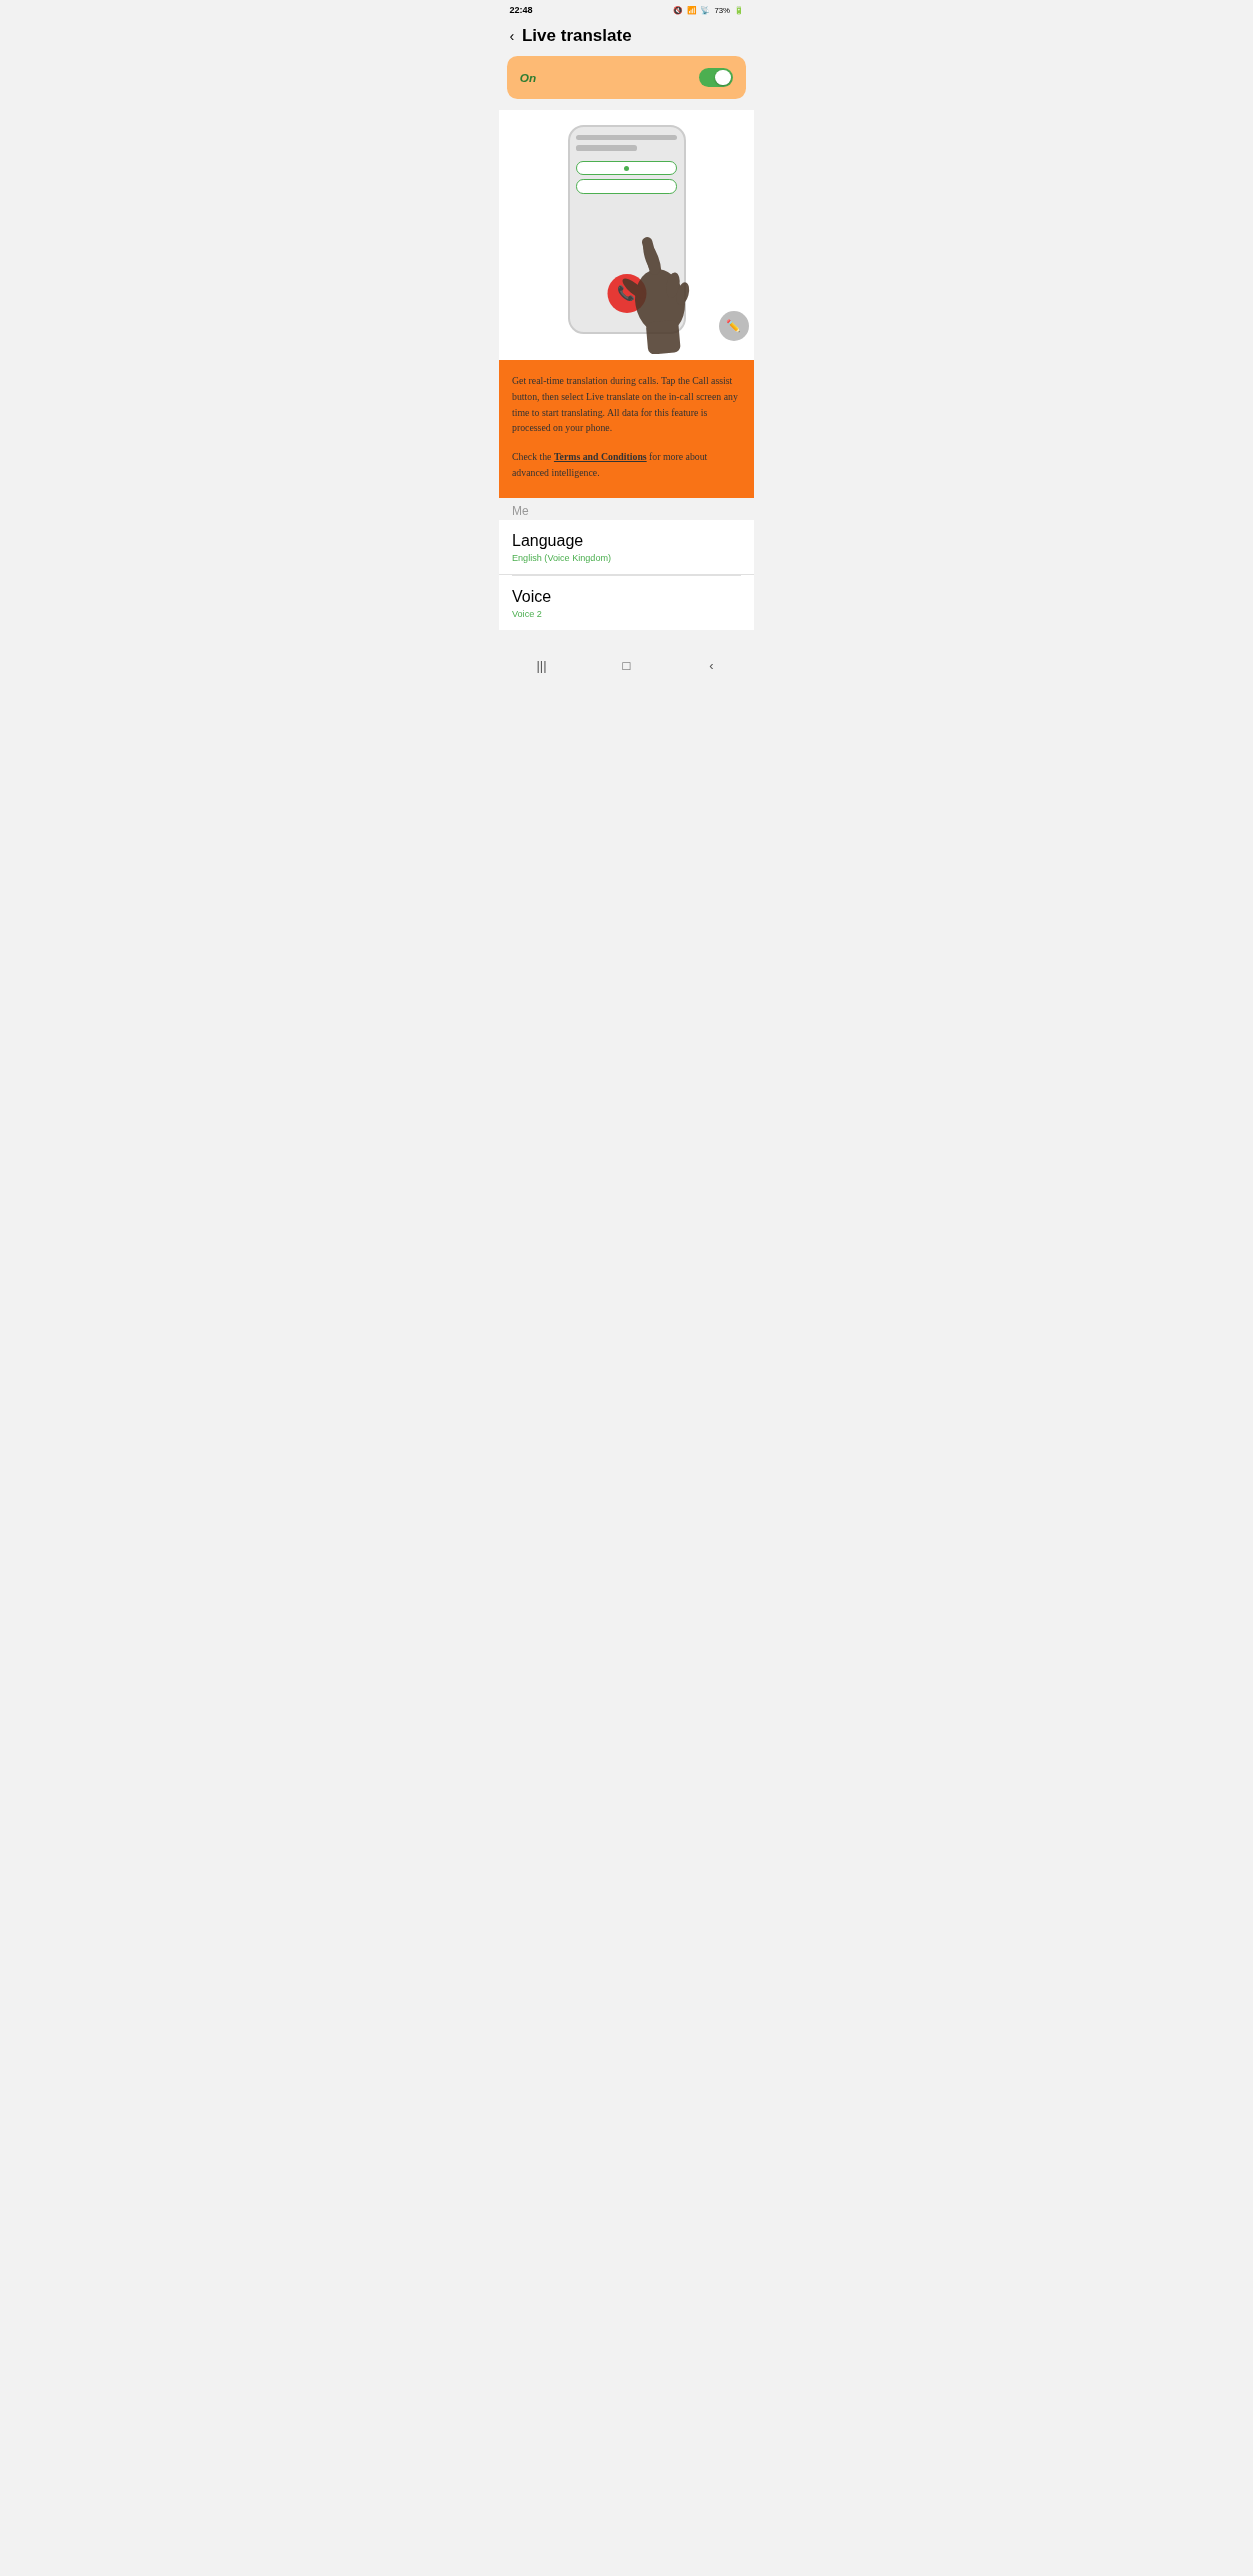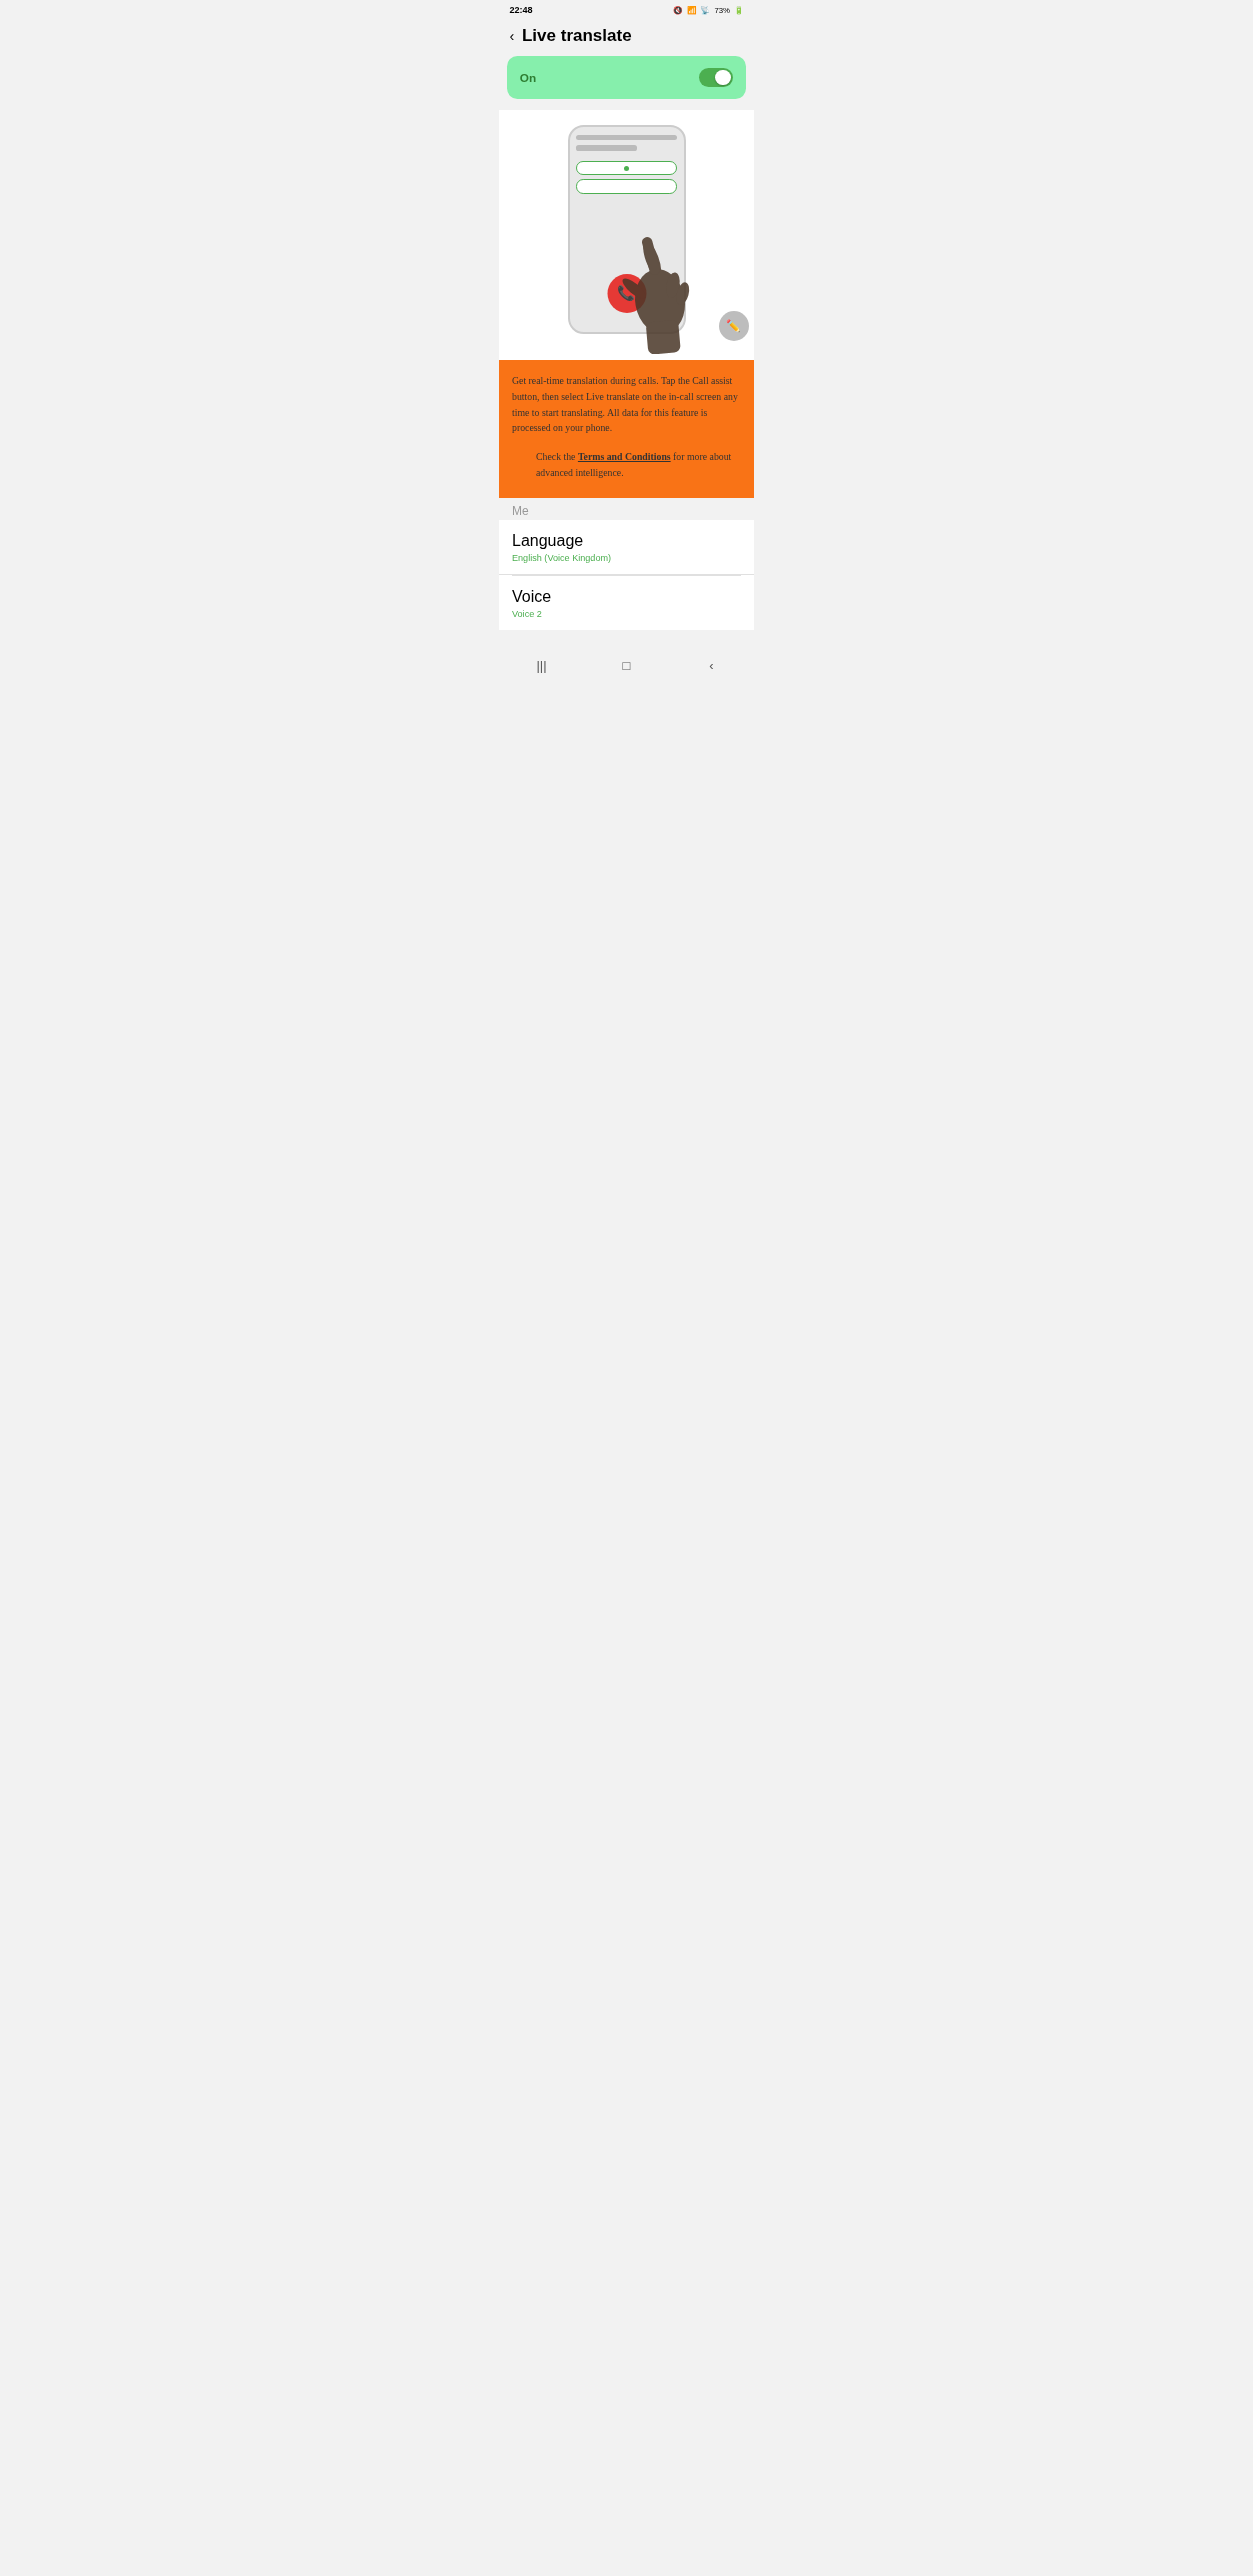--- a/index.html
+++ b/index.html
@@ -55,27 +55,28 @@
       font-weight: 300;
     }
 
     .page-title {
       font-size: 17px;
       font-weight: 700;
       color: #000;
     }
 
     .toggle-section {
-      background: #86efac;
+      background: #fdba74;
       margin: 0 7.8px 10.4px;
       border-radius: 10.4px;
       padding: 11.8px 13px;
       display: flex;
       justify-content: space-between;
       align-items: center;
+      font-style: italic;
     }
 
     .toggle-label {
       font-size: 11.8px;
       font-weight: 600;
       color: #2e7d32;
     }
 
     .toggle-switch {
       width: 34px;
@@ -226,21 +227,20 @@
       line-height: 1.6;
       color: #333;
       margin-bottom: 13px;
     }
 
     .terms-text {
       font-size: 9.8px;
       line-height: 1.6;
       color: #333;
       margin-bottom: 13px;
-      margin-left: 24px;
     }
 
     .terms-link {
       font-weight: 700;
       text-decoration: underline;
       color: #333;
     }
 
     .section-label {
       font-size: 12px;

